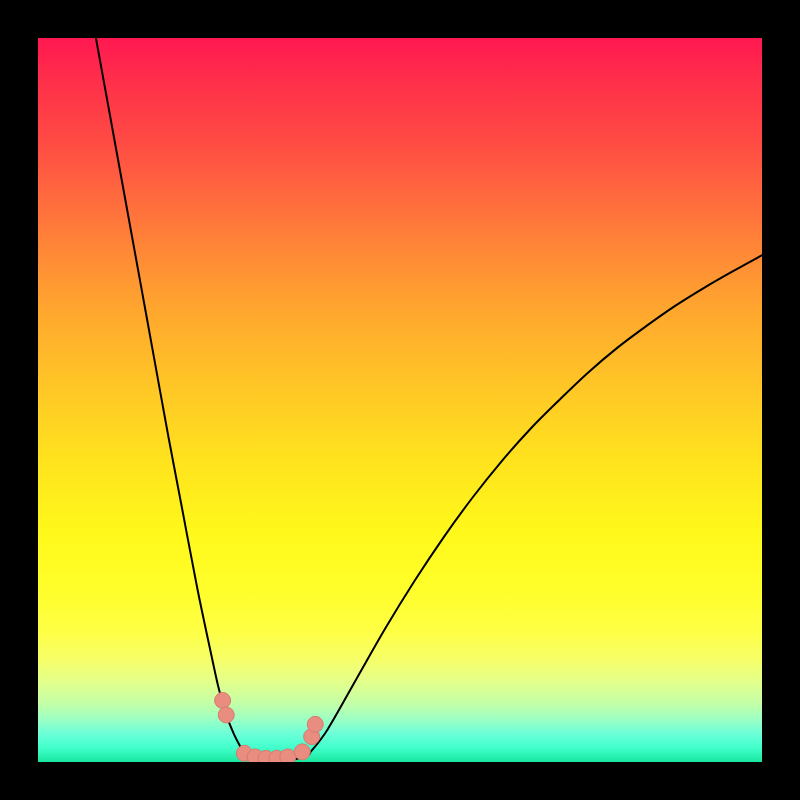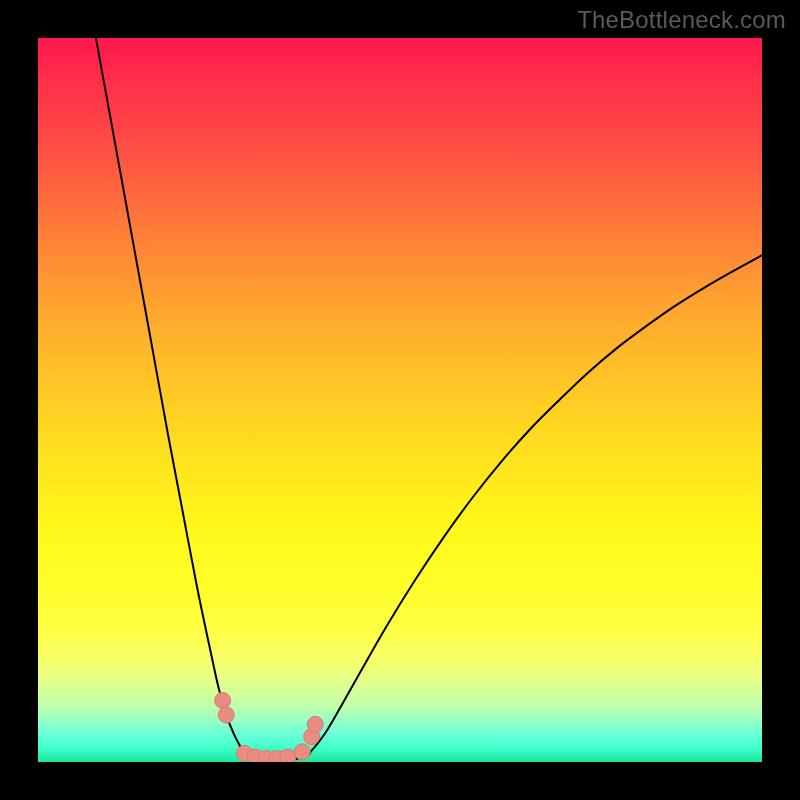--- a/index.html
+++ b/index.html
@@ -78,14 +78,13 @@
           <circle cx="217.20" cy="718.93" r="8" fill="#e98d81" stroke="#d87a6e" stroke-width="1"></circle>
           <circle cx="228.06" cy="720.38" r="8" fill="#e98d81" stroke="#d87a6e" stroke-width="1"></circle>
           <circle cx="238.92" cy="720.38" r="8" fill="#e98d81" stroke="#d87a6e" stroke-width="1"></circle>
           <circle cx="249.78" cy="718.93" r="8" fill="#e98d81" stroke="#d87a6e" stroke-width="1"></circle>
           <circle cx="264.26" cy="713.86" r="8" fill="#e98d81" stroke="#d87a6e" stroke-width="1"></circle>
           <circle cx="273.67" cy="698.66" r="8" fill="#e98d81" stroke="#d87a6e" stroke-width="1"></circle>
           <circle cx="277.29" cy="686.35" r="8" fill="#e98d81" stroke="#d87a6e" stroke-width="1"></circle>
         </g>
     </svg>
   </div>
-  <div class="watermark">TheBottleneck.com</div>
 </div>
 
 </body></html>

